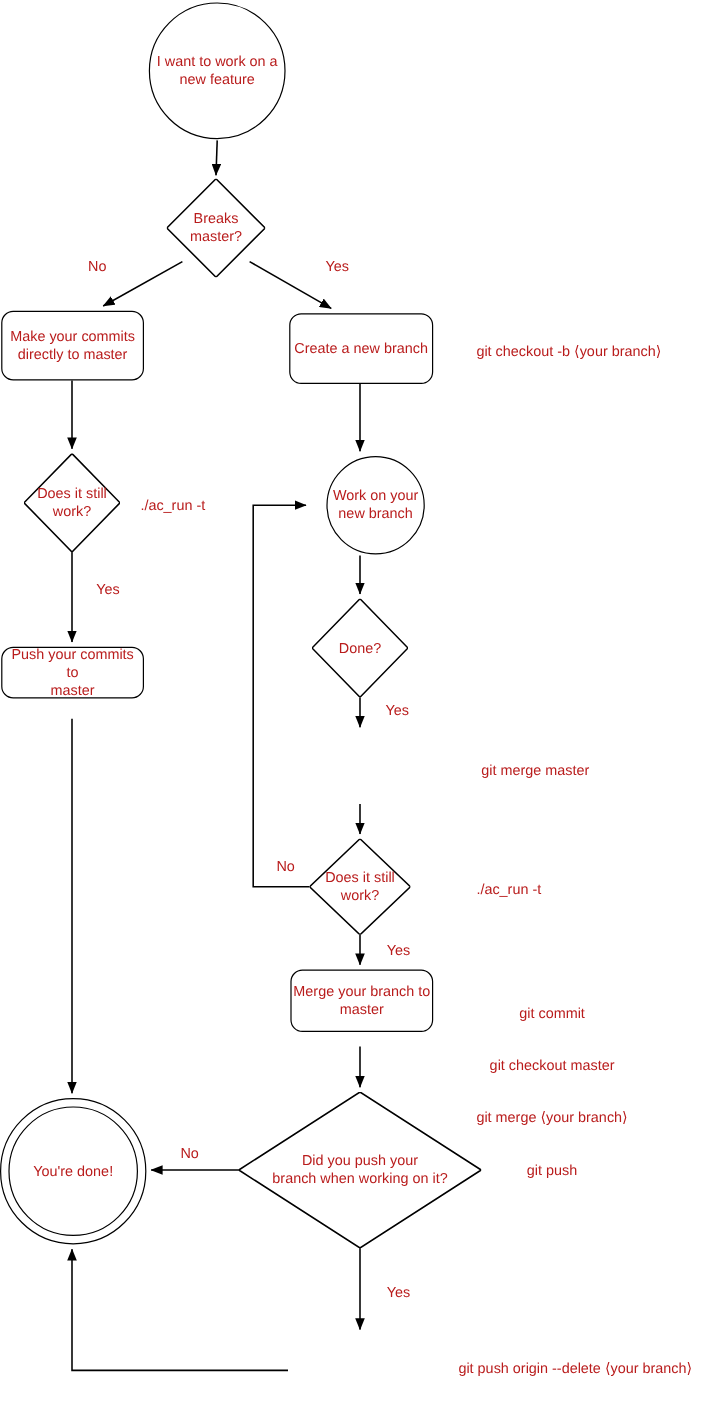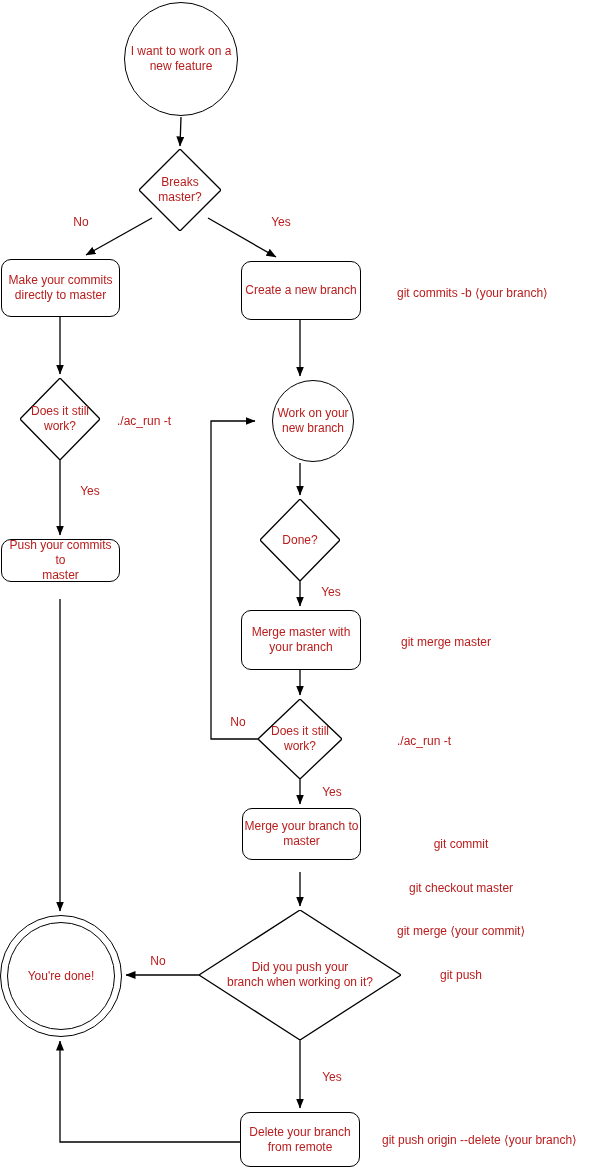--- a/index.html
+++ b/index.html
@@ -139,21 +139,21 @@
   <div class="edge-label" style="left:281px; top:222px;">Yes</div>
 
   <div class="node rect" style="left:1px; top:259px; width:119px; height:58px;">
     <span class="node-label">Make your commits
 directly to master</span>
   </div>
 
   <div class="node rect" style="left:241px; top:261px; width:120px; height:59px;">
     <span class="node-label">Create a new branch</span>
   </div>
-  <div class="annotation" style="left:397px; top:293px;">git commits -b ⟨your branch⟩</div>
+  <div class="annotation" style="left:397px; top:293px;">git checkout -b ⟨your branch⟩</div>
 
   <div class="node diamond" style="left:20px; top:378px; width:80px; height:82px;">
     <svg class="shape" viewBox="0 0 100 100" preserveAspectRatio="none">
         <polygon points="50,0 100,50 50,100 0,50"></polygon>
       </svg>
     <span class="node-label">Does it still
 work?</span>
   </div>
   <div class="annotation" style="left:117px; top:421px;">./ac_run -t</div>
   <div class="edge-label" style="left:90px; top:491px;">Yes</div>
@@ -169,63 +169,55 @@
       </svg>
     <span class="node-label">Done?</span>
   </div>
   <div class="edge-label" style="left:331px; top:592px;">Yes</div>
 
   <div class="node rect" style="left:1px; top:539px; width:119px; height:43px;">
     <span class="node-label">Push your commits to
 master</span>
   </div>
 
-  <div class="node rect" style="left:241px; top:610px; width:120px; height:60px;">
-    <span class="node-label">Merge master with
-your branch</span>
-  </div>
   <div class="annotation" style="left:401px; top:642px;">git merge master</div>
 
   <div class="node diamond" style="left:258px; top:699px; width:84px; height:80px;">
     <svg class="shape" viewBox="0 0 100 100" preserveAspectRatio="none">
         <polygon points="50,0 100,50 50,100 0,50"></polygon>
       </svg>
     <span class="node-label">Does it still
 work?</span>
   </div>
   <div class="annotation" style="left:397px; top:741px;">./ac_run -t</div>
   <div class="edge-label" style="left:238px; top:722px;">No</div>
   <div class="edge-label" style="left:332px; top:792px;">Yes</div>
 
   <div class="node rect" style="left:242px; top:808px; width:119px; height:52px;">
     <span class="node-label">Merge your branch to
 master</span>
   </div>
   <div class="cmd-block" style="left:397px; top:808px;">
     <div>git commit</div>
     <div>git checkout master</div>
-    <div>git merge ⟨your commit⟩</div>
+    <div>git merge ⟨your branch⟩</div>
     <div>git push</div>
   </div>
 
   <div class="node diamond" style="left:199px; top:910px; width:202px; height:130px;">
     <svg class="shape" viewBox="0 0 100 100" preserveAspectRatio="none">
         <polygon points="50,0 100,50 50,100 0,50"></polygon>
       </svg>
     <span class="node-label">Did you push your
 branch when working on it?</span>
   </div>
   <div class="edge-label" style="left:158px; top:961px;">No</div>
   <div class="edge-label" style="left:332px; top:1077px;">Yes</div>
 
   <div class="node dcircle-outer" style="left:0px; top:915px; width:122px; height:122px;">
     <div class="dcircle-inner">
       <span class="node-label">You're done!</span>
     </div>
   </div>
 
-  <div class="node rect" style="left:240px; top:1112px; width:120px; height:55px;">
-    <span class="node-label">Delete your branch
-from remote</span>
-  </div>
   <div class="annotation" style="left:382px; top:1140px;">git push origin --delete ⟨your branch⟩</div>
 
 </div>
 
 </body></html>

